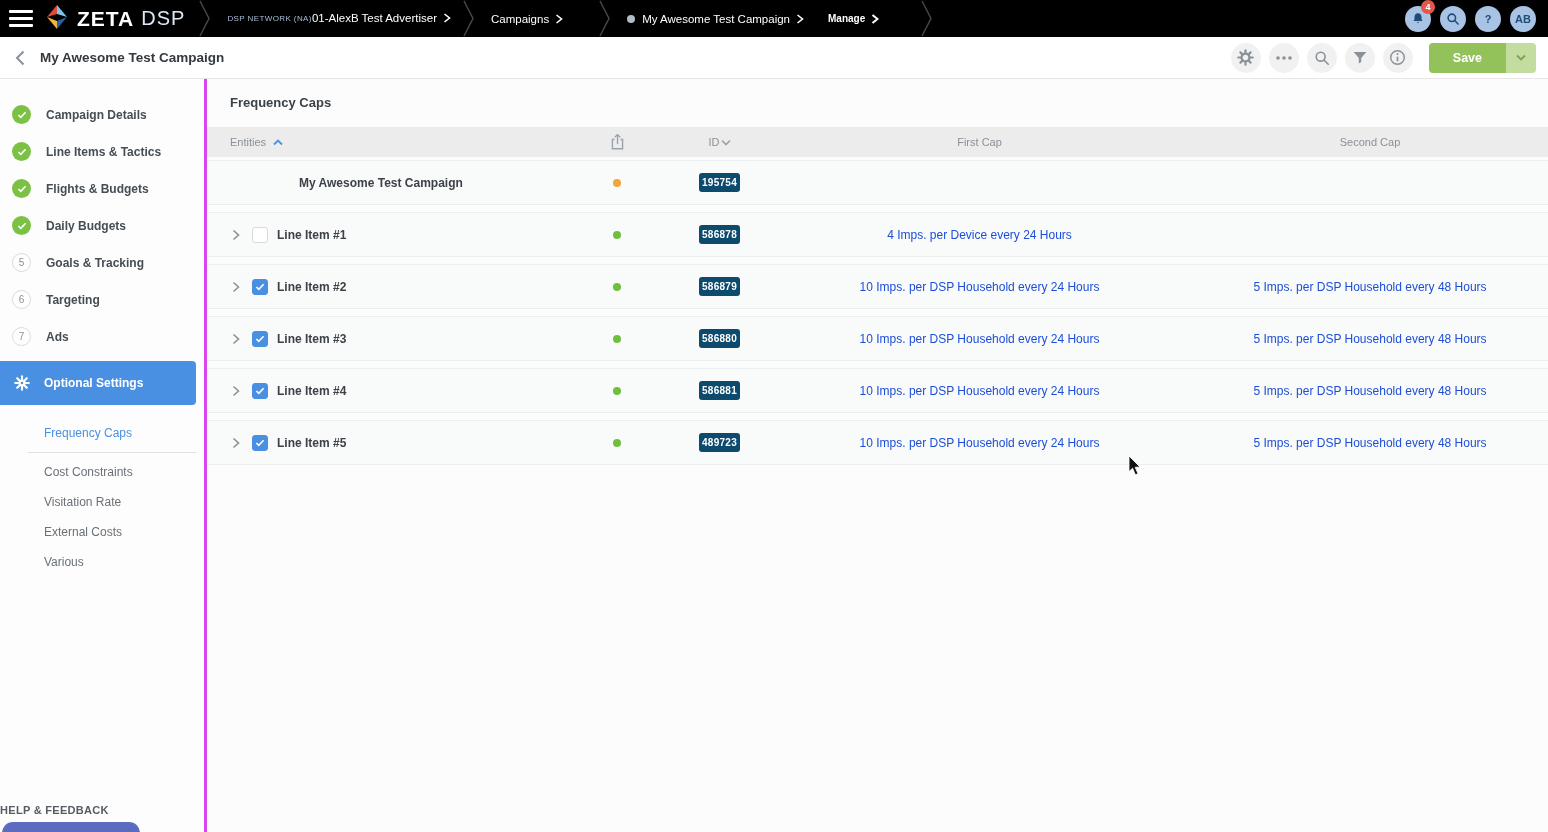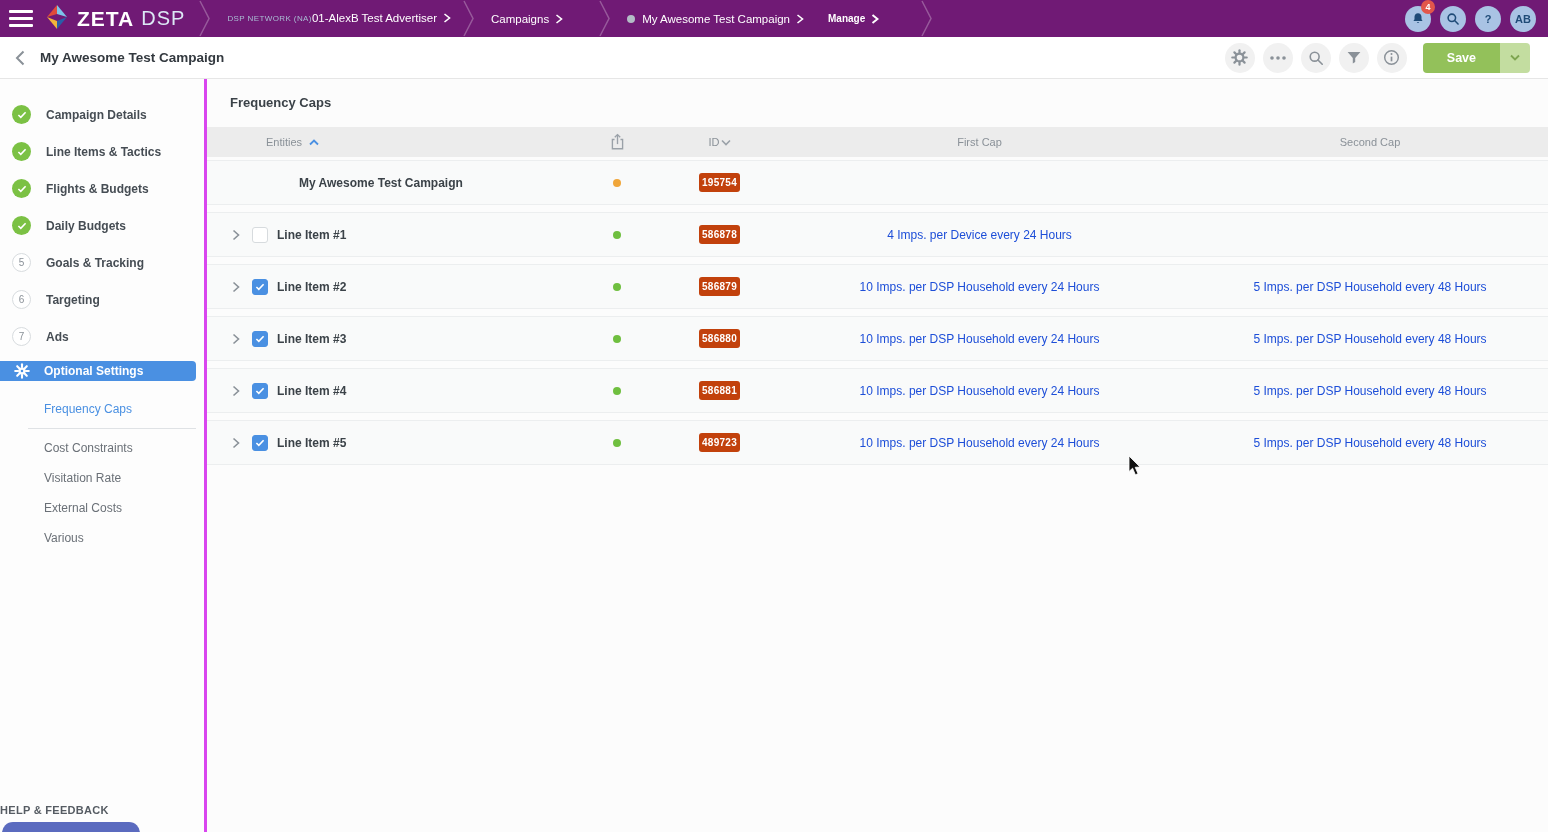--- a/index.html
+++ b/index.html
@@ -1,20 +1,20 @@
 <!DOCTYPE html>
 <html><head>
 <meta charset="utf-8">
 <style>
   * { margin:0; padding:0; box-sizing:border-box; }
   html,body { width:1548px; height:832px; overflow:hidden; }
   body { font-family:"Liberation Sans", sans-serif; position:relative; background:#fcfcfc; }
 
   
-  .navbar { position:absolute; top:0; left:0; right:0; height:37px; background:#701a75; display:flex; align-items:center; z-index:20; }
+  .navbar { position:absolute; top:0; left:0; right:0; height:37px; background:#000000; display:flex; align-items:center; z-index:20; }
   .hamburger { width:40px; height:37px; display:flex; flex-direction:column; justify-content:center; gap:4px; padding-left:9px; cursor:pointer; }
   .hamburger span { display:block; width:24px; height:3px; background:#fff; border-radius:1px; }
   .logo { display:flex; align-items:center; gap:7px; padding:0 14px 0 4px; cursor:pointer; }
   .logo-brand { color:#fff; font-weight:bold; font-size:21px; letter-spacing:1px; }
   .logo-suffix { color:#dce8f5; font-weight:400; font-size:20px; letter-spacing:1px; }
   .crumb-sep { height:37px; display:block; }
   .crumb { display:flex; align-items:center; color:#fff; padding:0 12px; height:37px; cursor:pointer; white-space:nowrap; }
   .crumb-2line { display:flex; flex-direction:row; justify-content:center; line-height:1.2; }
   .crumb-over { font-size:8px; color:#aabdd4; letter-spacing:.4px; }
   .crumb-main { font-size:11.5px; display:flex; align-items:center; gap:6px; }
@@ -22,62 +22,62 @@
   .crumb-dot { width:8px; height:8px; border-radius:50%; background:#b3bcc6; display:inline-block; margin-right:7px; }
   .cv { display:inline-block; }
   .nav-right { margin-left:auto; display:flex; align-items:center; gap:9px; padding-right:12px; }
   .nav-circle { width:26px; height:26px; border-radius:50%; background:#a9c3e4; display:flex; align-items:center; justify-content:center; color:#1f4b77; font-size:11px; font-weight:bold; cursor:pointer; position:relative; }
   .nav-badge { position:absolute; top:-6px; right:-4px; min-width:14px; height:14px; border-radius:7px; background:#e2574b; color:#fff; font-size:9px; font-weight:bold; display:flex; align-items:center; justify-content:center; padding:0 2px; }
 
   
   .page-header { position:absolute; top:37px; left:0; right:0; height:42px; background:#fff; border-bottom:1px solid #e6e6e6; display:flex; align-items:center; z-index:15; }
   .back-btn { width:40px; height:42px; display:flex; align-items:center; justify-content:center; cursor:pointer; }
   .page-title { font-size:13.5px; font-weight:bold; color:#33393f; }
-  .ph-right { margin-left:auto; display:flex; align-items:center; gap:8px; padding-right:18px; }
+  .ph-right { margin-left:auto; display:flex; align-items:center; gap:8px; padding-right:12px; }
   .tool-circle { width:30px; height:30px; border-radius:50%; background:#f1f1f1; display:flex; align-items:center; justify-content:center; cursor:pointer; }
   .save-split { display:flex; margin-left:8px; cursor:pointer; }
   .save-main { background:#93c15a; color:#fff; font-size:12.5px; font-weight:bold; padding:8px 24px; border-radius:4px 0 0 4px; }
   .save-arrow { background:#c3dda0; width:30px; border-radius:0 4px 4px 0; display:flex; align-items:center; justify-content:center; }
 
   
   .sidebar { position:absolute; top:79px; left:0; bottom:0; width:207px; background:#fdfdfd; border-right:3px solid #d946ef; z-index:10; }
   .steps { padding-top:17px; }
   .step { display:flex; align-items:center; gap:15px; height:37px; padding-left:12px; cursor:pointer; }
   .step-circle { width:19px; height:19px; border-radius:50%; flex:none; display:flex; align-items:center; justify-content:center; }
   .step-circle.done { background:#7bc144; }
   .step-circle.num { background:#fff; border:1px solid #d8dcdf; color:#8a9198; font-size:10px; }
   .step-label { font-size:12px; font-weight:bold; color:#464d54; }
-  .opt-settings { margin:6px 8px 0 0; height:20px; background:#4a90e2; border-radius:0 4px 4px 0; display:flex; align-items:center; gap:14px; padding-left:14px; cursor:pointer; }
+  .opt-settings { margin:6px 8px 0 0; height:44px; background:#4a90e2; border-radius:0 4px 4px 0; display:flex; align-items:center; gap:14px; padding-left:14px; cursor:pointer; }
   .opt-label { color:#fff; font-size:12px; font-weight:bold; }
   .sub-items { padding-top:13px; }
   .sub-item { font-size:12px; color:#6a7077; padding:8px 0 8px 44px; cursor:pointer; }
   .sub-item.active { color:#4a90e2; }
   .sub-divider { border-bottom:1px solid #dfe2e5; margin:4px 8px 4px 28px; }
   .sidebar-bottom { position:absolute; bottom:0; left:0; right:16px; text-align:left; }
   .help-label { font-size:11px; font-weight:bold; color:#565c63; letter-spacing:.3px; display:block; margin-bottom:6px; cursor:pointer; }
   .chat-pill { width:138px; height:22px; margin:0 auto -12px 2px; background:#5b6bbf; border-radius:11px; cursor:pointer; }
 
   
   .main { position:absolute; top:79px; left:207px; right:0; bottom:0; background:#fcfcfc; }
   .section-title { font-size:13px; font-weight:bold; color:#3b4248; padding:16px 0 0 23px; height:48px; }
   .t-head { height:30px; background:#ececec; display:grid; grid-template-columns:355px 110px 95px 425px 1fr; align-items:center; color:#8a9198; font-size:11px; }
-  .th-entities { padding-left:23px; display:flex; align-items:center; gap:7px; cursor:pointer;margin-left:36px; }
+  .th-entities { padding-left:23px; display:flex; align-items:center; gap:7px; cursor:pointer; }
   .th-center { display:flex; align-items:center; justify-content:center; gap:1px; cursor:pointer; }
   .rows { margin-top:3px; }
   .t-row { height:45px; margin-bottom:7px; background:#f9fafa; border-top:1px solid #eceeef; border-bottom:1px solid #eceeef; display:grid; grid-template-columns:355px 110px 95px 425px 1fr; align-items:center; cursor:pointer; }
   .cell-entities { padding-left:22px; display:flex; align-items:center; gap:9px; }
   .row-chevron { width:14px; height:14px; display:flex; align-items:center; justify-content:center; flex:none; }
   .checkbox { width:16px; height:16px; border-radius:3px; flex:none; display:flex; align-items:center; justify-content:center; }
   .checkbox.unchecked { background:#fff; border:1px solid #d7dbde; }
   .checkbox.checked { background:#4a90e2; border:1px solid #4a90e2; }
   .row-name { font-size:12px; font-weight:bold; color:#3b4248; }
   .t-row.campaign .cell-entities { padding-left:44px; }
   .cell-center { display:flex; align-items:center; justify-content:center; }
   .status-dot { width:8px; height:8px; border-radius:50%; }
-  .id-badge { background:#c2410c; color:#fff; font-size:10px; font-weight:bold; padding:4px 3px; border-radius:3px; letter-spacing:.3px; }
+  .id-badge { background:#0c4a6e; color:#fff; font-size:10px; font-weight:bold; padding:4px 3px; border-radius:3px; letter-spacing:.3px; }
   .cap-text { font-size:12px; color:#1d4ed8; text-align:center; width:100%; }
 
   .cursor { position:absolute; left:1128px; top:456px; z-index:50; pointer-events:none; }
   .hidden { visibility:hidden; }
 </style>
 </head>
 <body>
 
 <div class="navbar">
   <div class="hamburger">

